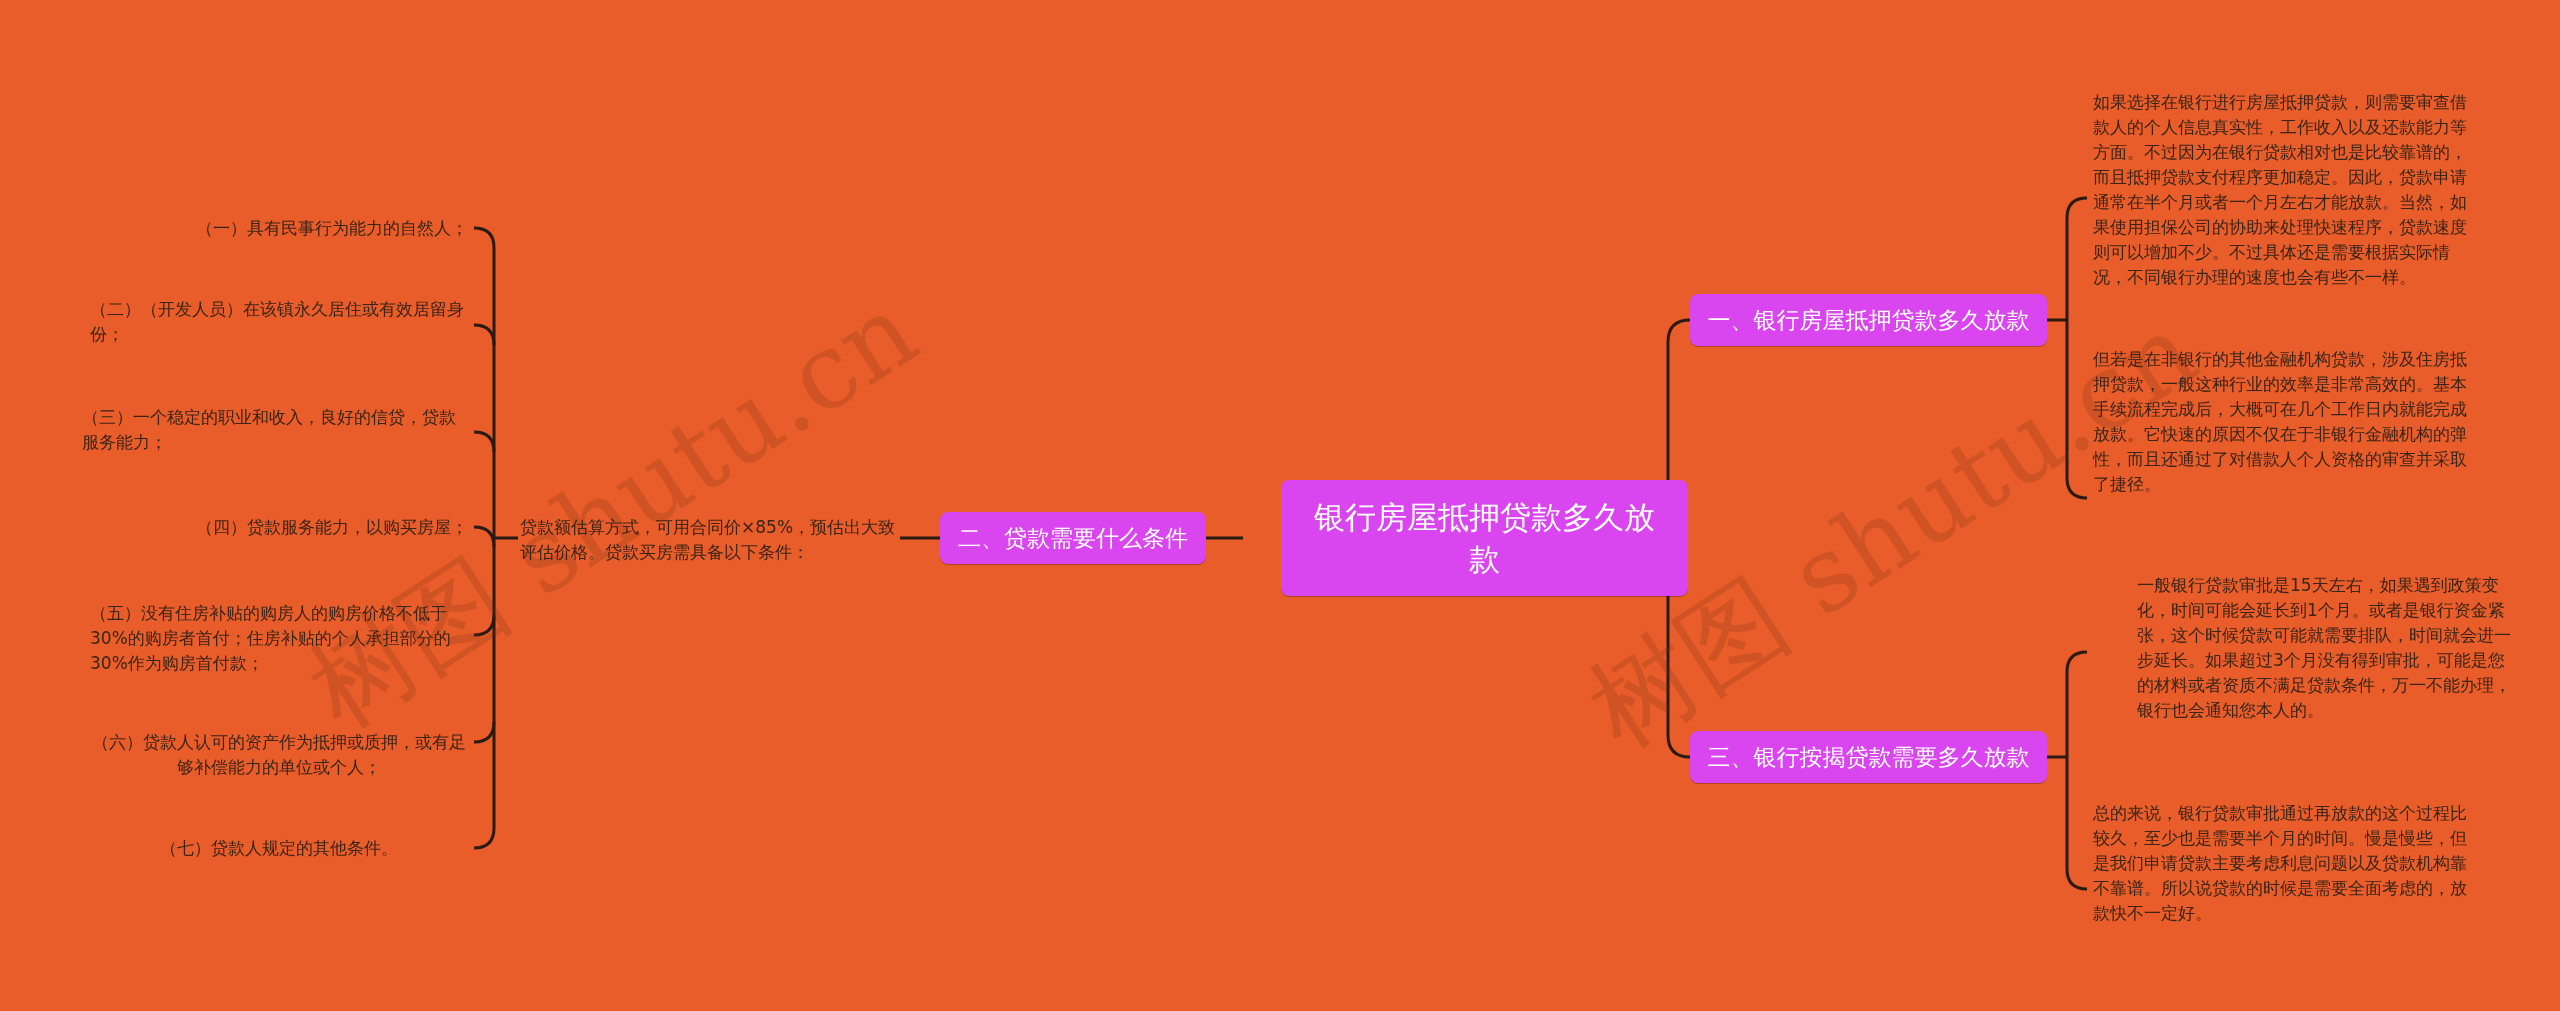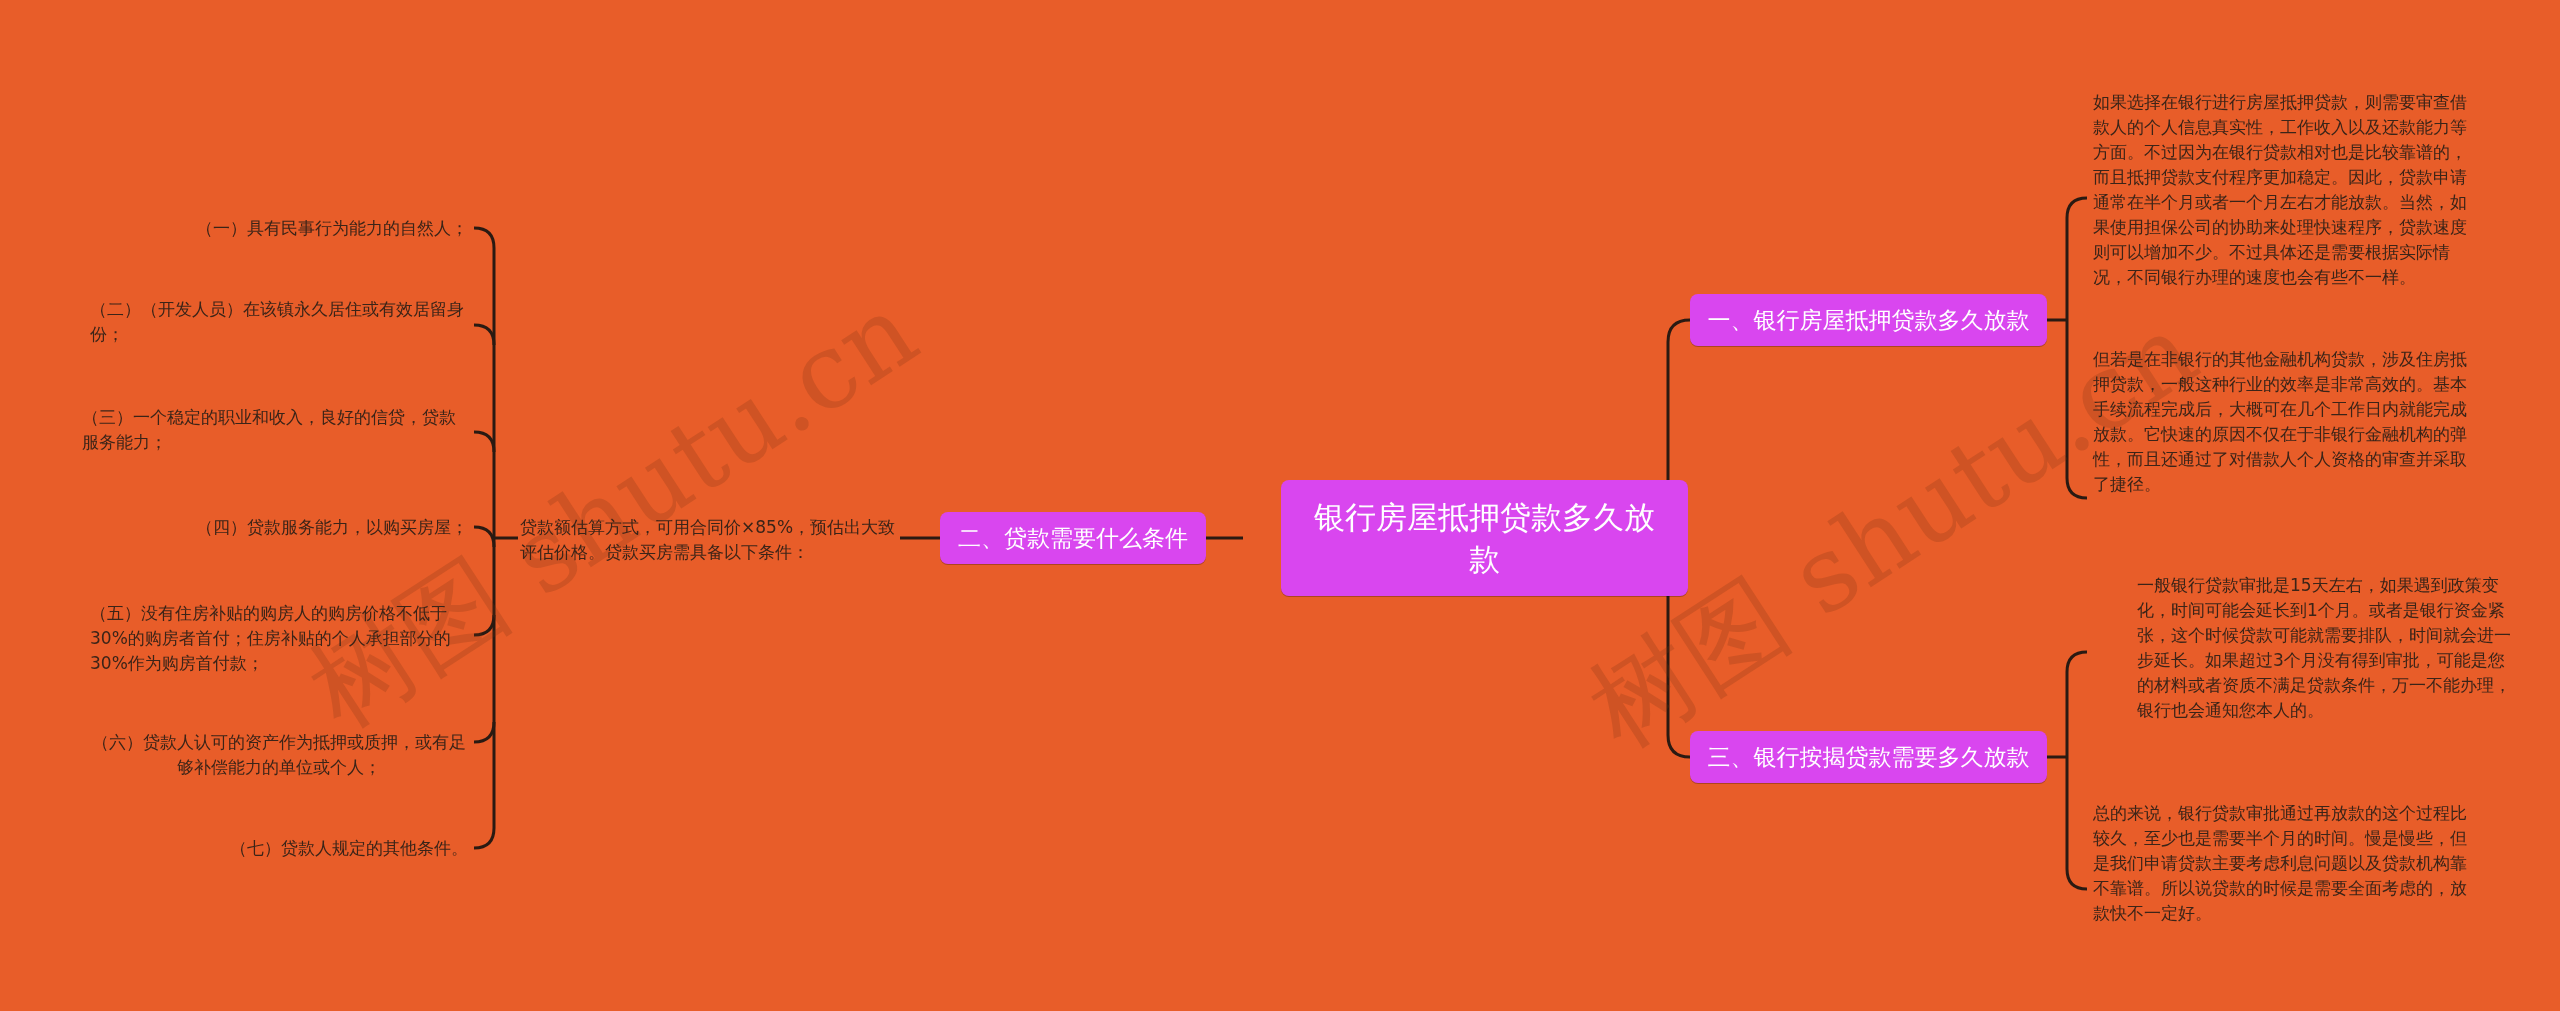--- a/index.html
+++ b/index.html
@@ -80,13 +80,13 @@
   <span>二、贷款需要什么条件</span>
 </div>
 <div class="leaf" style="left:520px; top:515px; width:380px;">贷款额估算方式，可用合同价×85%，预估出大致评估价格。贷款买房需具备以下条件：</div>
 
 <div class="leaf right-align" style="left:90px; top:216px; width:378px;">（一）具有民事行为能力的自然人；</div>
 <div class="leaf" style="left:90px; top:297px; width:378px;">（二）（开发人员）在该镇永久居住或有效居留身份；</div>
 <div class="leaf" style="left:82px; top:405px; width:378px;">（三）一个稳定的职业和收入，良好的信贷，贷款服务能力；</div>
 <div class="leaf right-align" style="left:90px; top:515px; width:378px;">（四）贷款服务能力，以购买房屋；</div>
 <div class="leaf" style="left:90px; top:601px; width:378px;">（五）没有住房补贴的购房人的购房价格不低于30%的购房者首付；住房补贴的个人承担部分的30%作为购房首付款；</div>
 <div class="leaf" style="left:90px; top:730px; width:378px;text-align:center;">（六）贷款人认可的资产作为抵押或质押，或有足够补偿能力的单位或个人；</div>
-<div class="leaf right-align" style="left:90px; top:836px; width:378px;">（七）贷款人规定的其他条件。</div>
+<div class="leaf right-align" style="left:90px; top:836px; width:378px;text-align:center;">（七）贷款人规定的其他条件。</div>
 
 </body></html>

